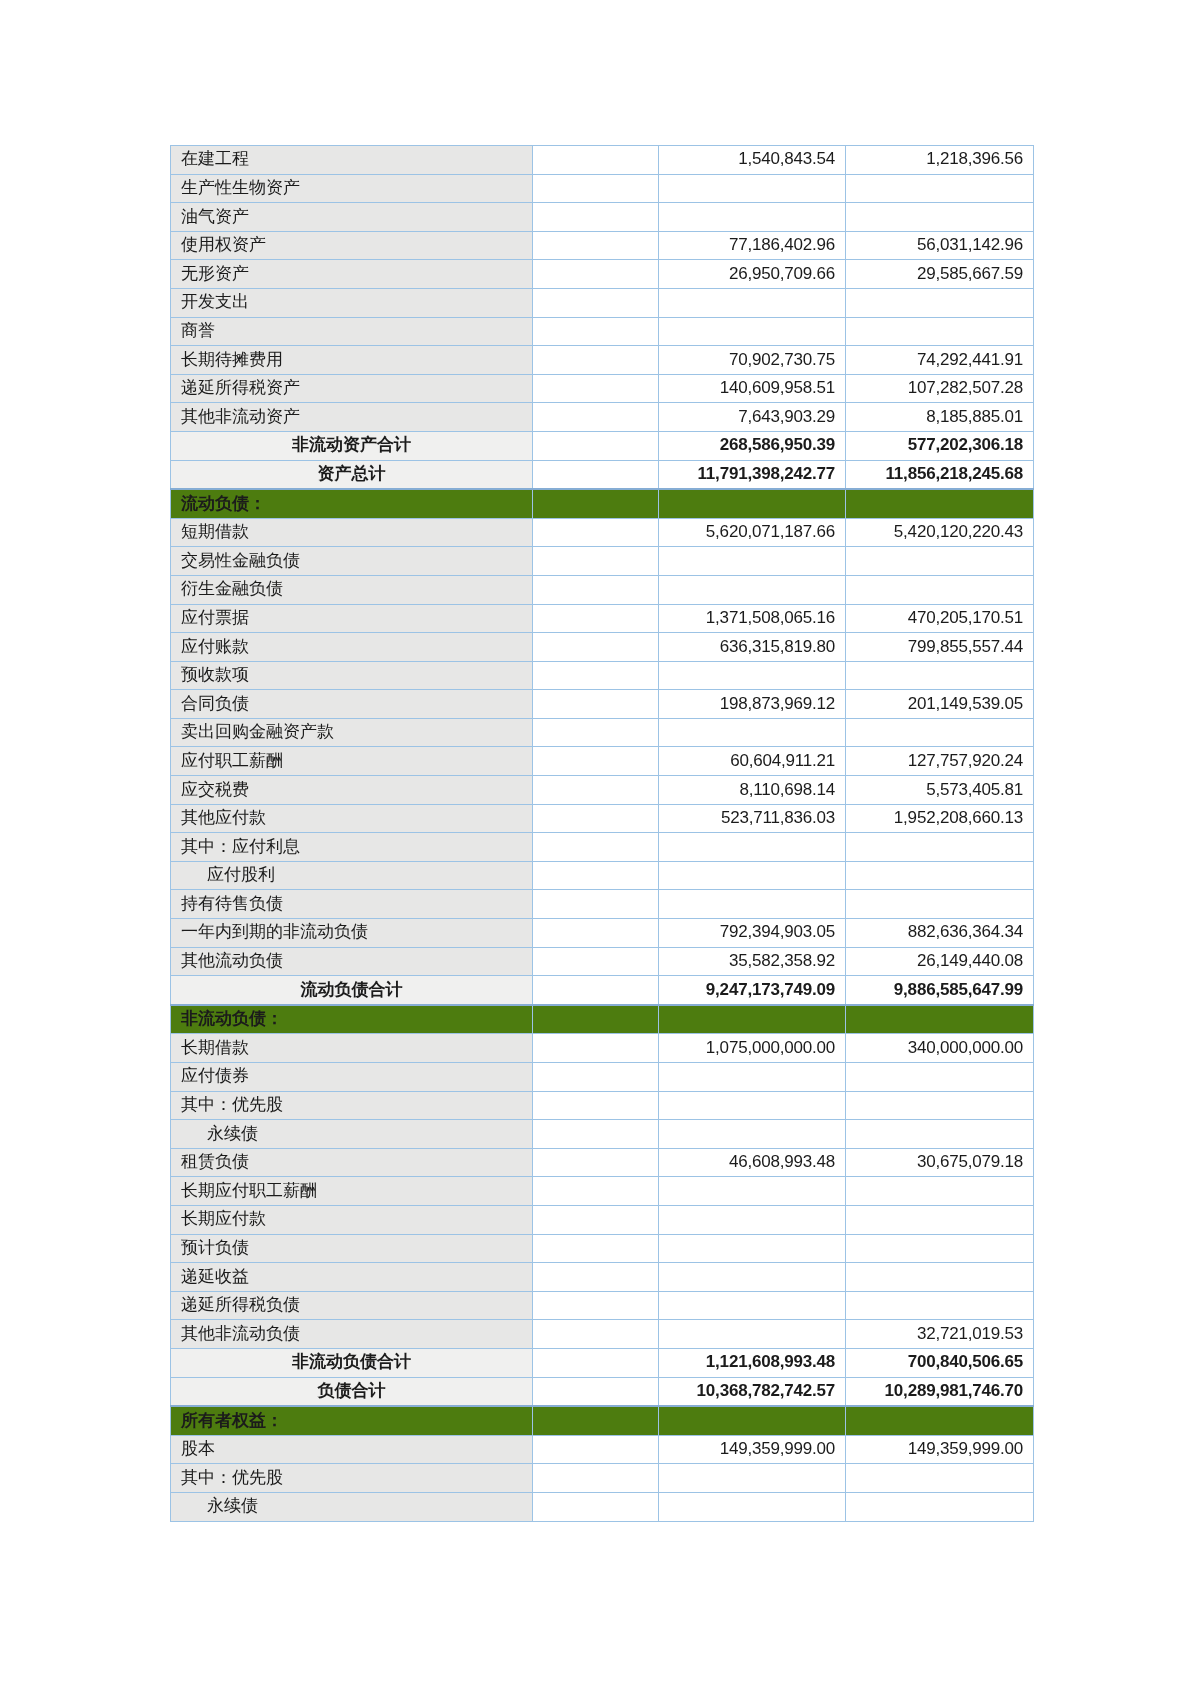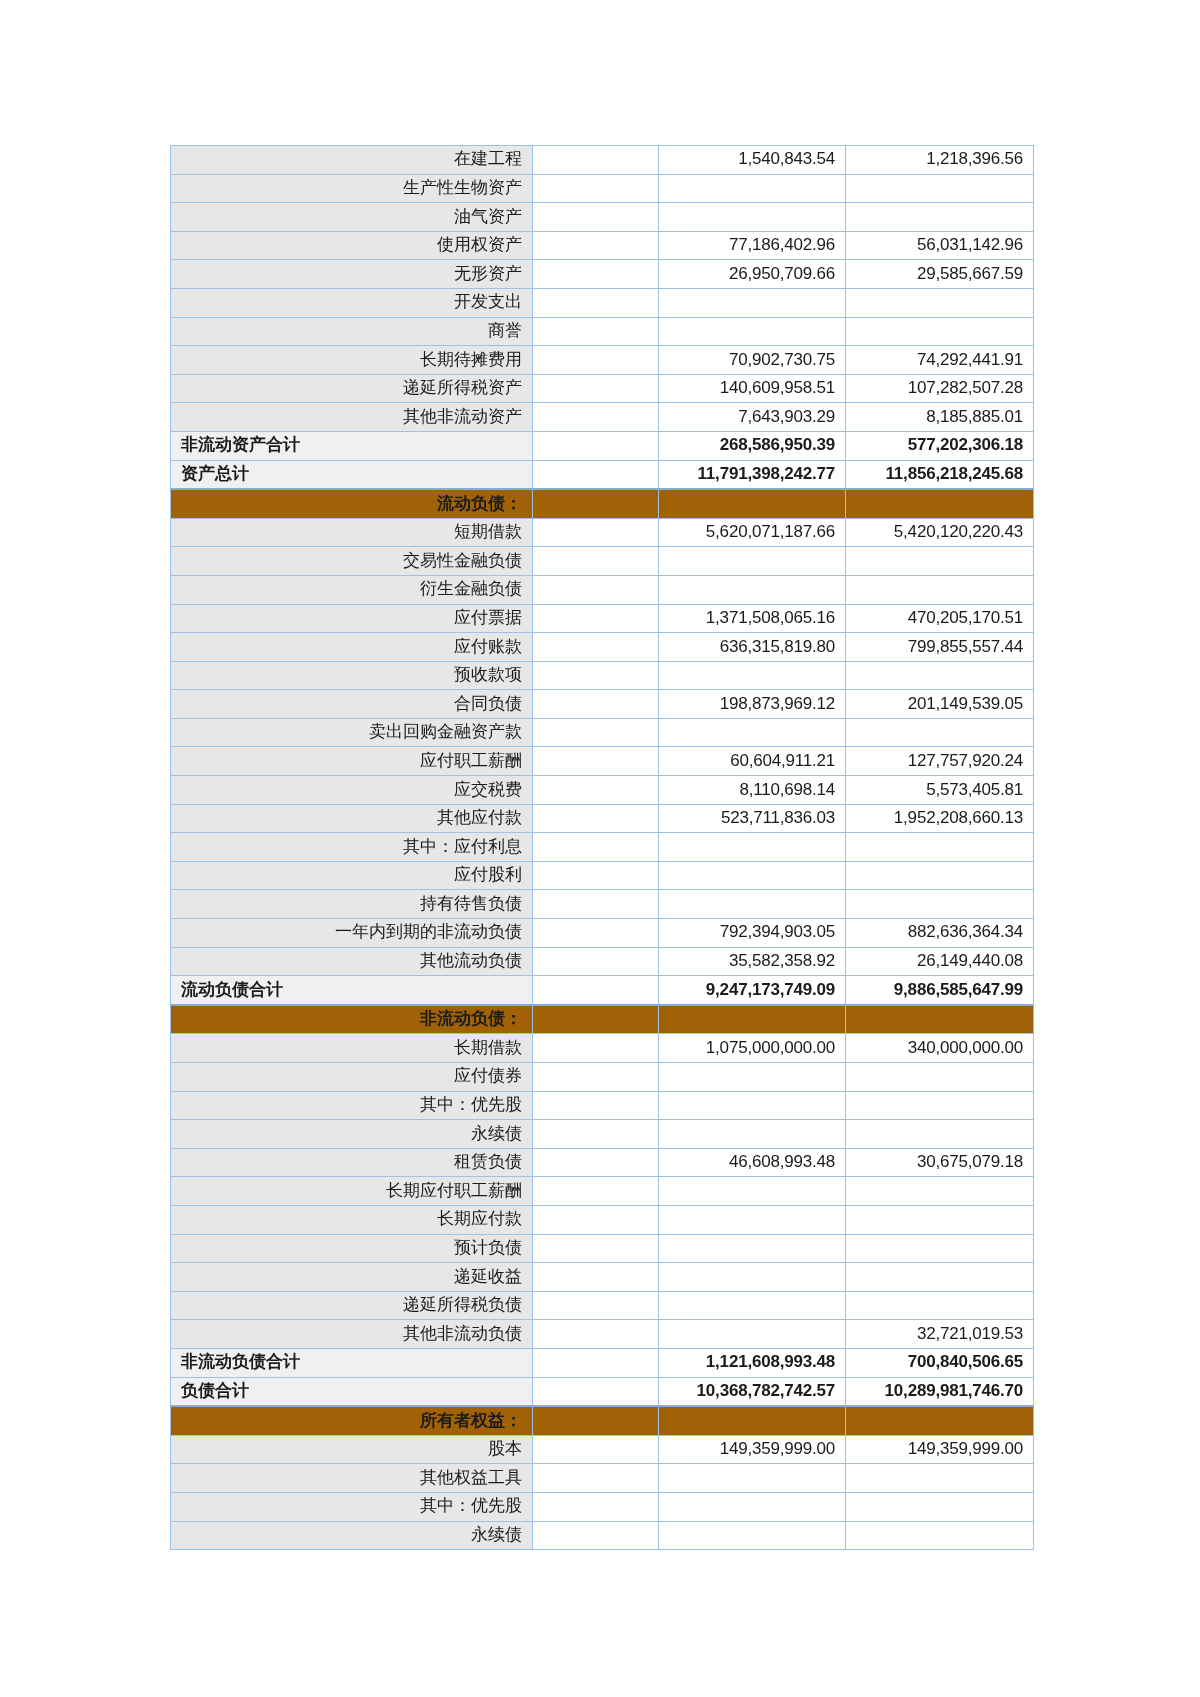--- a/index.html
+++ b/index.html
@@ -32,41 +32,41 @@
     height: 27.6px;
     padding: 0 10px;
     font-size: 17px;
     line-height: 1.1;
     vertical-align: middle;
     overflow: hidden;
     white-space: nowrap;
   }
   td.c-label {
     background: #e7e7e6;
-    text-align: right;
+    text-align: left;
     padding-left: 11px;
   }
   td.c-note { background: #ffffff; }
   td.c-num {
     background: #ffffff;
     text-align: right;
     font-size: 16px;
     padding-right: 12px;
     letter-spacing: -0.2px;
   }
   tr.r-indent td.c-label { padding-left: 36px; }
   tr.r-subtotal td.c-label {
     background: #f0f0ef;
     font-weight: bold;
-    text-align: left;
+    text-align: center;
     padding-left: 10px;
   }
   tr.r-subtotal td.c-num { font-weight: bold; font-weight: 600; }
   tr.r-section td {
-    background: #a16207;
+    background: #4d7c0f;
     font-weight: bold;
     border-top: 2px solid #86add4;
   }
   tr.r-subtotal td { }
   col.w-label { width: 362px; }
   col.w-note  { width: 126px; }
   col.w-num1  { width: 187px; }
   col.w-num2  { width: 188px; }
 </style>
 </head>
@@ -351,26 +351,20 @@
           <td class="c-num"></td>
           <td class="c-num"></td>
         </tr>
         <tr class="r-item">
           <td class="c-label">股本</td>
           <td class="c-note"></td>
           <td class="c-num">149,359,999.00</td>
           <td class="c-num">149,359,999.00</td>
         </tr>
         <tr class="r-item">
-          <td class="c-label">其他权益工具</td>
-          <td class="c-note"></td>
-          <td class="c-num"></td>
-          <td class="c-num"></td>
-        </tr>
-        <tr class="r-item">
           <td class="c-label">其中：优先股</td>
           <td class="c-note"></td>
           <td class="c-num"></td>
           <td class="c-num"></td>
         </tr>
         <tr class="r-indent">
           <td class="c-label">永续债</td>
           <td class="c-note"></td>
           <td class="c-num"></td>
           <td class="c-num"></td>

